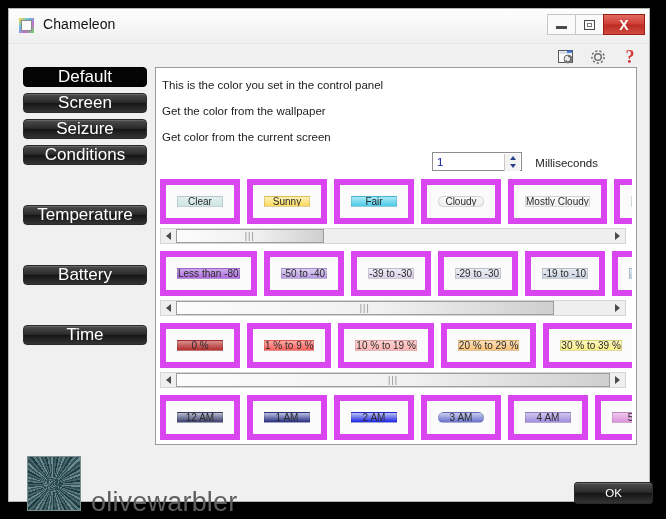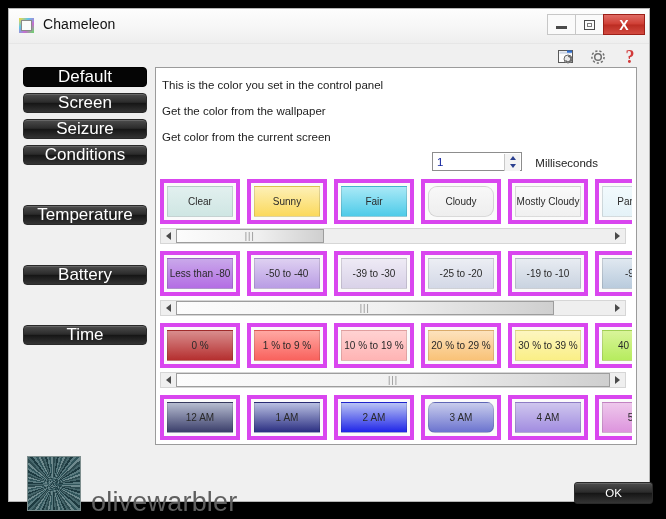--- a/index.html
+++ b/index.html
@@ -56,22 +56,22 @@
           border-left:1px solid #c8c8c8;background:#f3f3f3;}
   .spb{height:8px;display:flex;align-items:center;justify-content:center;}
   .spb .ar{width:0;height:0;border-left:3px solid transparent;border-right:3px solid transparent;}
   .spb.up .ar{border-bottom:4px solid #2a3f8f;}
   .spb.dn .ar{border-top:4px solid #2a3f8f;}
   .ms{position:absolute;right:38px;top:0px;font-size:11.5px;color:#222;}
 
   
   .strip{position:relative;margin:7px 0 0 4px;width:472px;}
   .sw-row{display:flex;gap:7px;overflow:hidden;height:45px;}
-  .sw{flex:0 0 80px;height:45px;box-sizing:border-box;border:4px solid #d946ef;background:#fbfbfb;
-      padding:3px;text-align:center;}
+  .sw{flex:0 0 80px;height:45px;box-sizing:border-box;border:6px solid #d946ef;background:#fbfbfb;
+      padding:11px;text-align:center;}
   .sw-in{width:100%;height:100%;box-sizing:border-box;border:1px solid rgba(0,0,0,.12);
          display:flex;align-items:center;justify-content:center;font-size:10px;color:#2a2a2a;
          white-space:nowrap;overflow:hidden;}
 
   .sb{position:relative;margin-top:4px;height:16px;width:466px;background:#efefef;
       border:1px solid #d6d6d6;box-sizing:border-box;display:flex;align-items:center;}
   .sb-l,.sb-r{width:15px;height:14px;display:flex;align-items:center;justify-content:center;flex:0 0 15px;}
   .tri-l{width:0;height:0;border-top:4px solid transparent;border-bottom:4px solid transparent;border-right:5px solid #4a4a4a;}
   .tri-r{width:0;height:0;border-top:4px solid transparent;border-bottom:4px solid transparent;border-left:5px solid #4a4a4a;}
   .sb-track{position:relative;flex:1 1 auto;height:14px;}
@@ -231,21 +231,21 @@
             <div class="sw">
               <div class="sw-in" style="background: linear-gradient(rgb(201, 168, 234) 0%, rgb(180, 109, 228) 100%);">Less than -80</div>
             </div>
             <div class="sw">
               <div class="sw-in" style="background: linear-gradient(rgb(222, 208, 241) 0%, rgb(185, 156, 228) 100%);">-50 to -40</div>
             </div>
             <div class="sw">
               <div class="sw-in" style="background: linear-gradient(rgb(238, 234, 245) 0%, rgb(217, 210, 232) 100%);">-39 to -30</div>
             </div>
             <div class="sw">
-              <div class="sw-in" style="background: linear-gradient(rgb(236, 238, 244) 0%, rgb(211, 216, 230) 100%);">-25 to -20</div>
+              <div class="sw-in" style="background: linear-gradient(rgb(236, 238, 244) 0%, rgb(211, 216, 230) 100%);">-29 to -30</div>
             </div>
             <div class="sw">
               <div class="sw-in" style="background: linear-gradient(rgb(232, 236, 242) 0%, rgb(201, 211, 224) 100%);">-19 to -10</div>
             </div>
             <div class="sw">
               <div class="sw-in" style="background: linear-gradient(rgb(224, 232, 240) 0%, rgb(185, 203, 221) 100%);">-9 to</div>
             </div>
           </div>
           <div class="sb">
             <div class="sb-l">

